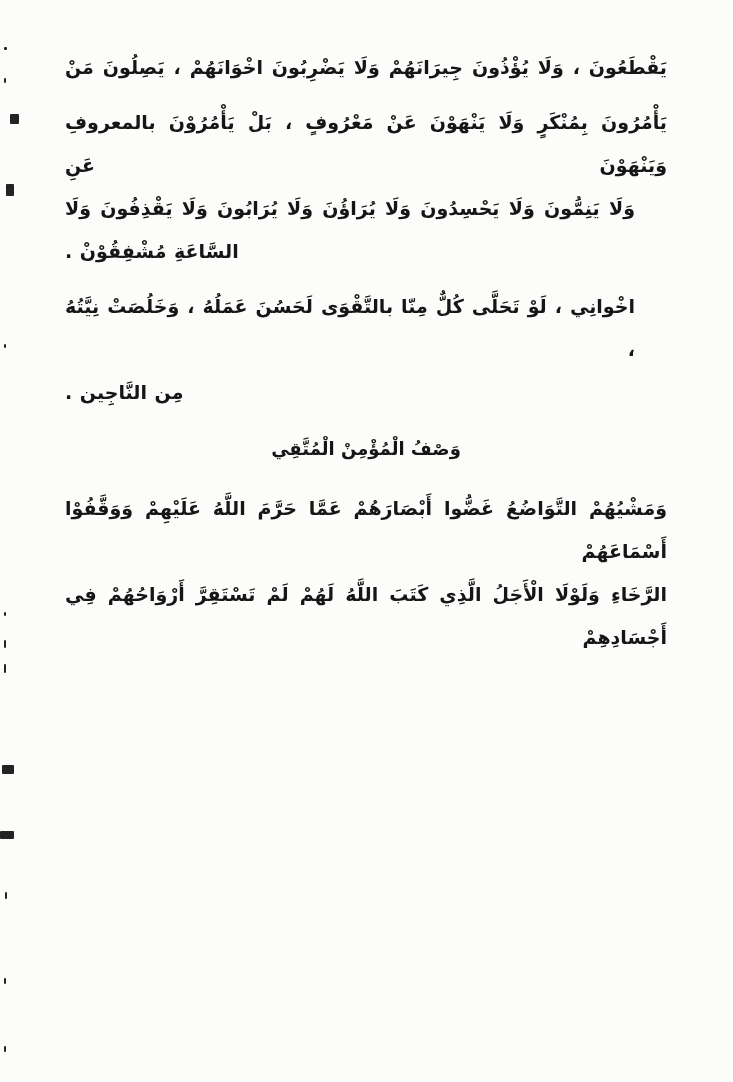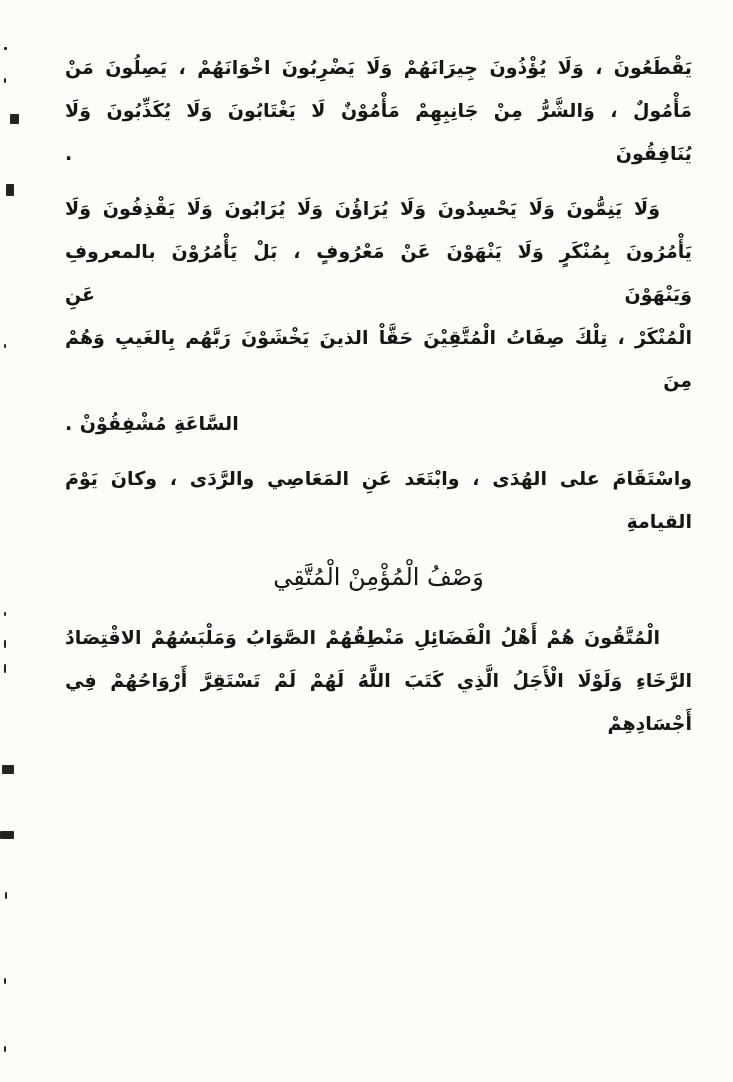--- a/index.html
+++ b/index.html
@@ -6,21 +6,21 @@
   body {
     width:733px; height:1082px;
     background:#fcfcfa;
     position:relative;
     overflow:hidden;
     font-family:"DejaVu Sans", sans-serif;
   }
   .page {
     box-sizing:border-box;
     width:733px; height:1082px;
-    padding:46px 41px 0 65px;
+    padding:46px 66px 0 65px;
     color:#161616;
     position:relative;
   }
   .text-block { direction:rtl; }
   .para { margin:0 0 12px 0; }
   .line {
     font-size:19px;
     font-weight:700;
     line-height:43px;
     text-align:justify;
@@ -29,62 +29,61 @@
   }
   .line.first { padding-right:32px; }
   
   .line.end {
     text-align:center;
     text-align-last:left;
     padding-right:0;
   }
   .heading { margin:8px 0 16px 0; }
   .heading .h-line {
-    font-size:24px;
-    font-weight:400;
+    font-size:18px;
+    font-weight:700;
     line-height:45px;
     text-align:right;
     text-align-last:center;
   }
   
   .speck {
     position:absolute;
     background:#232323;
     border-radius:1px;
   }
 </style>
 </head>
 <body>
 
 <div class="page">
 
   <div class="text-block">
 
     <div class="para">
       <div class="line">يَقْطَعُونَ ، وَلَا يُؤْذُونَ جِيرَانَهُمْ وَلَا يَضْرِبُونَ اخْوَانَهُمْ ، يَصِلُونَ مَنْ</div>
-      <div class="line">مَأْمُولٌ ، وَالشَّرُّ مِنْ جَانِبِهِمْ مَأْمُوْنٌ لَا يَغْتَابُونَ وَلَا يُكَذِّبُونَ وَلَا يُنَافِقُونَ .</div>
     </div>
 
     <div class="para">
+      <div class="line">يَأْمُرُونَ بِمُنْكَرٍ وَلَا يَنْهَوْنَ عَنْ مَعْرُوفٍ ، بَلْ يَأْمُرُوْنَ بالمعروفِ وَيَنْهَوْنَ عَنِ</div>
       <div class="line first">وَلَا يَنِمُّونَ وَلَا يَحْسِدُونَ وَلَا يُرَاؤُنَ وَلَا يُرَابُونَ وَلَا يَقْذِفُونَ وَلَا</div>
-      <div class="line">يَأْمُرُونَ بِمُنْكَرٍ وَلَا يَنْهَوْنَ عَنْ مَعْرُوفٍ ، بَلْ يَأْمُرُوْنَ بالمعروفِ وَيَنْهَوْنَ عَنِ</div>
-      <div class="line">الْمُنْكَرْ ، تِلْكَ صِفَاتُ الْمُتَّقِيْنَ حَقَّاْ الذينَ يَخْشَوْنَ رَبَّهُم بِالغَيبِ وَهُمْ مِنَ</div>
       <div class="line end">السَّاعَةِ مُشْفِقُوْنْ .</div>
     </div>
 
     <div class="para">
-      <div class="line">واسْتَقَامَ على الهُدَى ، وابْتَعَد عَنِ المَعَاصِي والرَّدَى ، وكانَ يَوْمَ القيامةِ</div>
+      <div class="line first">اخْوانِي ، لَوْ تَحَلَّى كُلٌّ مِنّا بالتَّقْوَى لَحَسُنَ عَمَلُهُ ، وَخَلُصَتْ نِيَّتُهُ ،</div>
+      <div class="line end">مِن النَّاجِين .</div>
     </div>
 
     <div class="heading">
       <div class="h-line">وَصْفُ الْمُؤْمِنْ الْمُتَّقِي</div>
     </div>
 
     <div class="para">
-      <div class="line first">الْمُتَّقُونَ هُمْ أَهْلُ الْفَضَائِلِ مَنْطِقُهُمْ الصَّوَابُ وَمَلْبَسُهُمْ الاقْتِصَادُ</div>
+      <div class="line">وَمَشْيُهُمْ التَّوَاضُعُ غَضُّوا أَبْصَارَهُمْ عَمَّا حَرَّمَ اللَّهُ عَلَيْهِمْ وَوَقَّفُوْا أَسْمَاعَهُمْ</div>
       <div class="line">الرَّخَاءِ وَلَوْلَا الْأَجَلُ الَّذِي كَتَبَ اللَّهُ لَهُمْ لَمْ تَسْتَقِرَّ أَرْوَاحُهُمْ فِي أَجْسَادِهِمْ</div>
 
     </div>
 
   </div>
 
   <div class="speck" style="left:10px;top:114px;width:9px;height:10px;"></div>
   <div class="speck" style="left:6px;top:184px;width:8px;height:12px;"></div>
   <div class="speck" style="left:4px;top:47px;width:3px;height:3px;"></div>
   <div class="speck" style="left:4px;top:78px;width:2px;height:5px;"></div>

